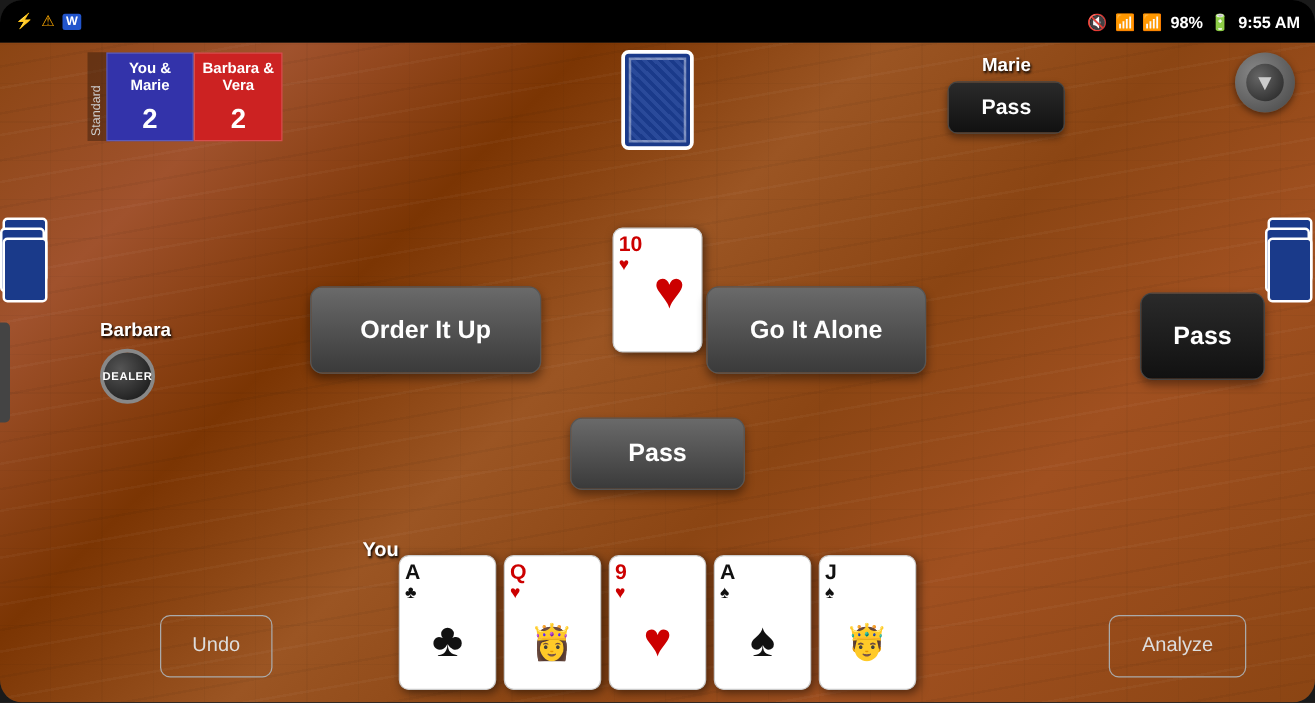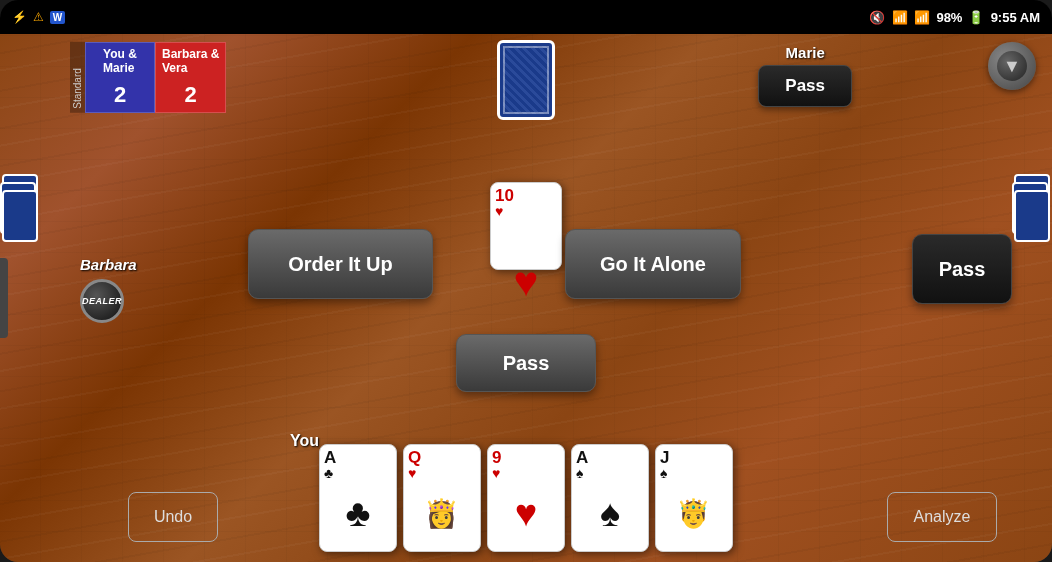--- a/index.html
+++ b/index.html
@@ -127,21 +127,21 @@
       min-width: 70px;
       border: 1px solid rgba(255,255,255,0.2);
     }
     .score-team.blue { background: #3333aa; }
     .score-team.red { background: #cc2222; }
     .score-team-name {
       color: #fff;
       font-size: 12px;
       font-weight: bold;
       padding: 4px 6px;
-      text-align: left;
+      text-align: center;
       line-height: 1.2;
     }
     .score-value {
       color: #fff;
       font-size: 22px;
       font-weight: bold;
       padding: 2px 0 4px;
     }
 
     
@@ -192,21 +192,20 @@
       font-weight: bold;
       text-shadow: 1px 1px 2px #000;
       margin-bottom: 4px;
     }
 
     .player-barbara {
       position: absolute;
       top: 42%;
       left: 80px;
       text-align: right;
-      font-style: italic;
     }
     .player-vera {
       position: absolute;
       top: 42%;
       right: 60px;
       text-align: center;
     }
 
     
     .dealer-chip {
@@ -520,21 +519,21 @@
 
     <div class="player-barbara">
       <div class="player-name">Barbara</div>
       <div class="dealer-chip">DEALER</div>
     </div>
 
     <div class="player-vera">
       <div class="player-name">Vera</div>
     </div>
 
-    <div style="position:absolute;top:148px;left:50%;transform:translateX(-50%);width:72px;height:88px;background:#fff;border-radius:8px;border:1px solid #ccc;box-shadow:2px 2px 8px rgba(0,0,0,0.5);padding:4px;display:flex;flex-direction:column;gap:40px;">
+    <div style="position:absolute;top:148px;left:50%;transform:translateX(-50%);width:72px;height:100px;background:#fff;border-radius:8px;border:1px solid #ccc;box-shadow:2px 2px 8px rgba(0,0,0,0.5);padding:4px;display:flex;flex-direction:row;">
       <div style="display:flex;flex-direction:column;align-items:flex-start;line-height:1;">
         <span style="font-size:17px;font-weight:bold;color:#cc0000;">10</span>
         <span style="font-size:14px;color:#cc0000;">♥</span>
       </div>
       <div style="flex:1;display:flex;align-items:center;justify-content:center;font-size:42px;color:#cc0000;">♥</div>
     </div>
 
     <div class="btn-order">Order It Up</div>
 
     <div class="btn-goalone">Go It Alone</div>

